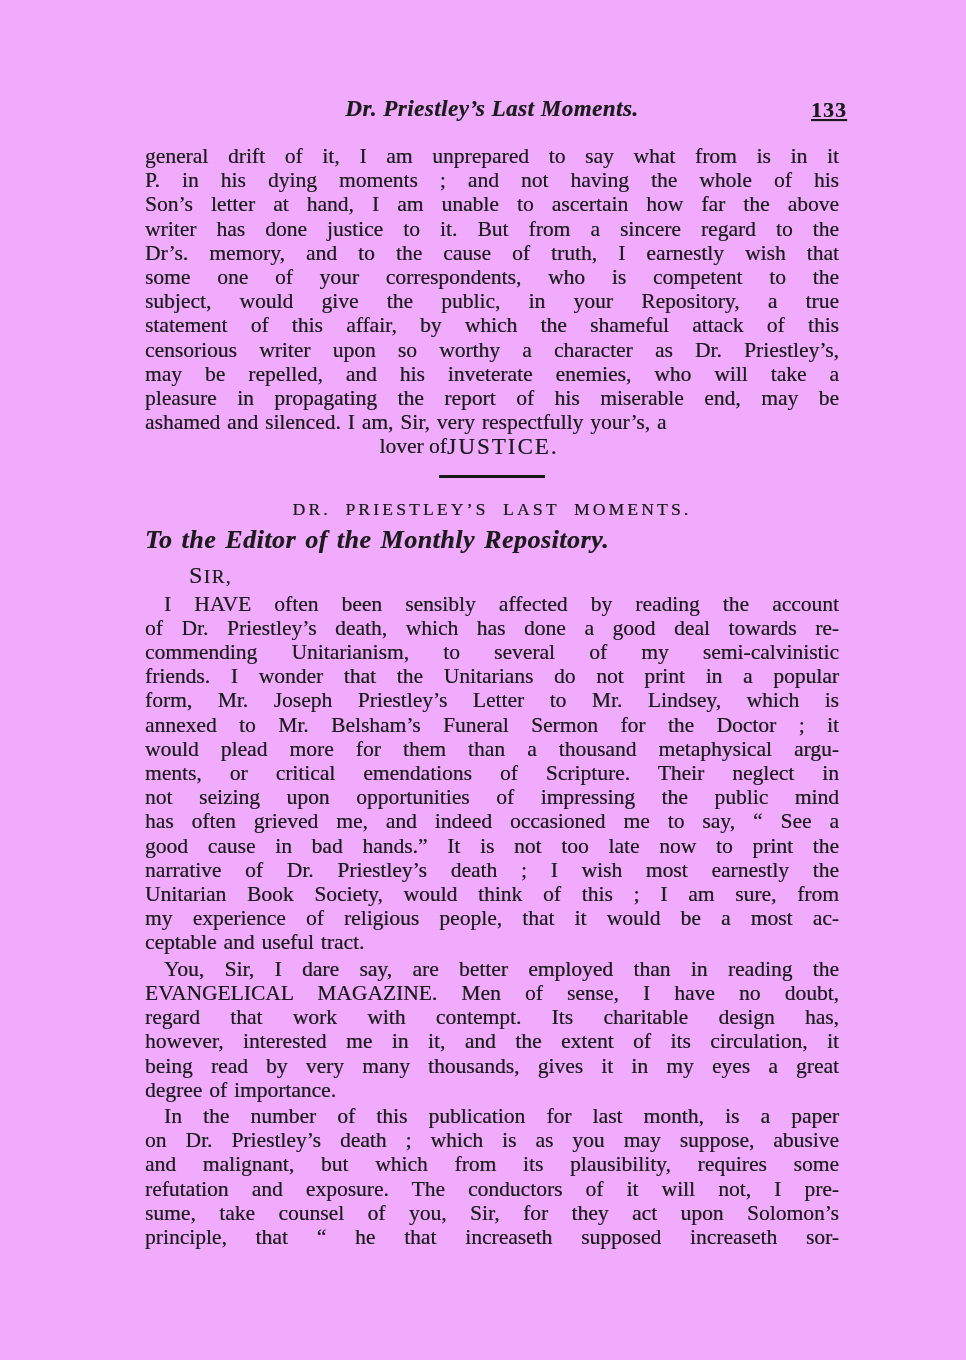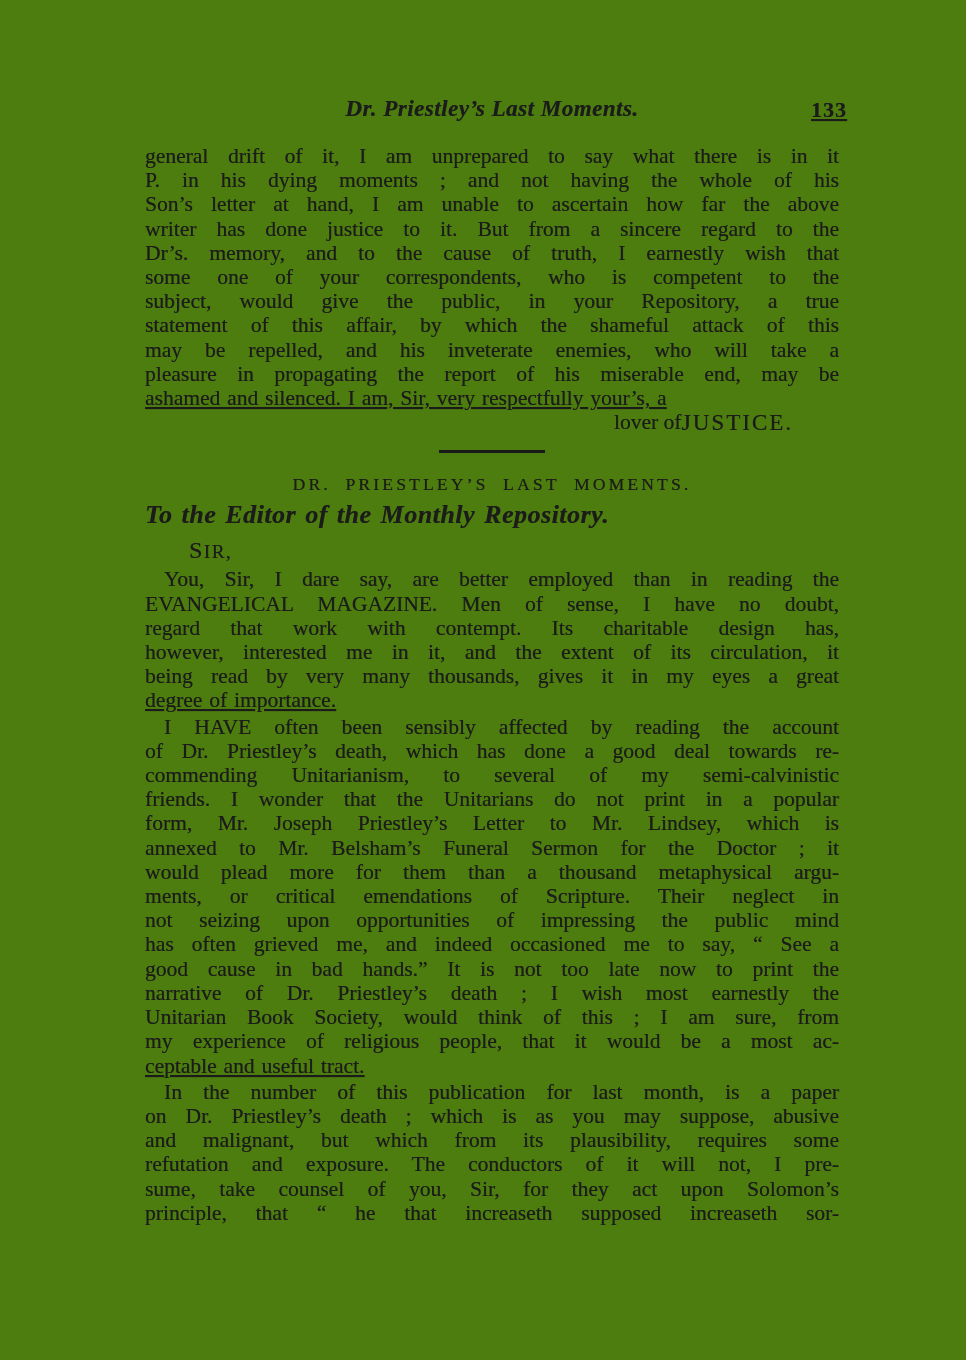--- a/index.html
+++ b/index.html
@@ -4,21 +4,21 @@
 <style>
   html, body {
     margin: 0;
     padding: 0;
     background: #e8e6e0;
   }
   .sheet {
     position: relative;
     width: 966px;
     height: 1360px;
-    background: #4d7c0f;
+    background: #f0abfc;
     overflow: hidden;
     font-family: "Liberation Serif", "DejaVu Serif", serif;
     color: #1b1b1b;
   }
   .content {
     position: absolute;
     left: 145px;
     top: 96px;
     width: 694px;
   }
@@ -56,29 +56,28 @@
   .para .line {
     font-size: 21.5px;
     line-height: 24.2px;
     text-align: justify;
     text-align-last: justify;
     word-spacing: 1.5px;
     white-space: normal;
   }
   .para .line.last-line {
     text-align-last: left;
-    text-decoration: underline;
   }
   .para.indent-first .line:first-child {
     text-indent: 19px;
   }
 
   .closing-line {
     display: flex;
-    justify-content: flex-end;
+    justify-content: center;
     font-size: 21.5px;
     line-height: 24.2px;
   }
   .signature {
     display: inline-block;
     margin-right: 46px;
     font-size: 23px;
     letter-spacing: 2px;
   }
   .signature::first-letter {
@@ -127,70 +126,71 @@
 <div class="sheet">
   <div class="content">
 
     <div class="running-header">
       <div class="header-title">Dr. Priestley’s Last Moments.</div>
       <div class="page-number">133</div>
     </div>
 
     <section class="letter">
       <div class="para letter-body">
-          <div class="line">general drift of it, I am unprepared to say what there is in it</div>
+          <div class="line">general drift of it, I am unprepared to say what from is in it</div>
           <div class="line">P. in his dying moments ; and not having the whole of his</div>
           <div class="line">Son’s letter at hand, I am unable to ascertain how far the above</div>
           <div class="line">writer has done justice to it.  But from a sincere regard to the</div>
           <div class="line">Dr’s. memory, and to the cause of truth, I earnestly wish that</div>
           <div class="line">some one of your correspondents, who is competent to the</div>
           <div class="line">subject, would give the public, in your Repository, a true</div>
           <div class="line">statement of this affair, by which the shameful attack of this</div>
+          <div class="line">censorious writer upon so worthy a character as Dr. Priestley’s,</div>
           <div class="line">may be repelled, and his inveterate enemies, who will take a</div>
           <div class="line">pleasure in propagating the report of his miserable end, may be</div>
           <div class="line last-line">ashamed and silenced.  I am, Sir, very respectfully your’s, a</div>
         </div>
       <div class="closing-line">
         <span>lover of</span>
         <span class="signature">JUSTICE.</span>
       </div>
     </section>
 
     <div class="rule"></div>
 
     <section class="article">
       <h2 class="article-heading">DR. PRIESTLEY’S LAST MOMENTS.</h2>
       <h3 class="article-subheading">To the Editor of the Monthly Repository.</h3>
       <div class="salutation">SIR,</div>
 
-      <div class="para indent-first">
-          <div class="line">You, Sir, I dare say, are better employed than in reading the</div>
-          <div class="line">EVANGELICAL MAGAZINE.  Men of sense, I have no doubt,</div>
-          <div class="line">regard that work with contempt.  Its charitable design has,</div>
-          <div class="line">however, interested me in it, and the extent of its circulation, it</div>
-          <div class="line">being read by very many thousands, gives it in my eyes a great</div>
-          <div class="line last-line">degree of importance.</div>
-        </div>
       <div class="para indent-first">
           <div class="line">I HAVE often been sensibly affected by reading the account</div>
           <div class="line">of Dr. Priestley’s death, which has done a good deal towards re-</div>
           <div class="line">commending Unitarianism, to several of my semi-calvinistic</div>
           <div class="line">friends.  I wonder that the Unitarians do not print in a popular</div>
           <div class="line">form, Mr. Joseph Priestley’s Letter to Mr. Lindsey, which is</div>
           <div class="line">annexed to Mr. Belsham’s Funeral Sermon for the Doctor ; it</div>
           <div class="line">would plead more for them than a thousand metaphysical argu-</div>
           <div class="line">ments, or critical emendations of Scripture.  Their neglect in</div>
           <div class="line">not seizing upon opportunities of impressing the public mind</div>
           <div class="line">has often grieved me, and indeed occasioned me to say, “ See a</div>
           <div class="line">good cause in bad hands.”  It is not too late now to print the</div>
           <div class="line">narrative of Dr. Priestley’s death ; I wish most earnestly the</div>
           <div class="line">Unitarian Book Society, would think of this ; I am sure, from</div>
           <div class="line">my experience of religious people, that it would be a most ac-</div>
           <div class="line last-line">ceptable and useful tract.</div>
         </div>
+      <div class="para indent-first">
+          <div class="line">You, Sir, I dare say, are better employed than in reading the</div>
+          <div class="line">EVANGELICAL MAGAZINE.  Men of sense, I have no doubt,</div>
+          <div class="line">regard that work with contempt.  Its charitable design has,</div>
+          <div class="line">however, interested me in it, and the extent of its circulation, it</div>
+          <div class="line">being read by very many thousands, gives it in my eyes a great</div>
+          <div class="line last-line">degree of importance.</div>
+        </div>
       <div class="para indent-first justify-last">
           <div class="line">In the number of this publication for last month, is a paper</div>
           <div class="line">on Dr. Priestley’s death ; which is as you may suppose, abusive</div>
           <div class="line">and malignant, but which from its plausibility, requires some</div>
           <div class="line">refutation and exposure.  The conductors of it will not, I pre-</div>
           <div class="line">sume, take counsel of you, Sir, for they act upon Solomon’s</div>
           <div class="line">principle, that “ he that increaseth supposed increaseth sor-</div>
         </div>
     </section>
 

